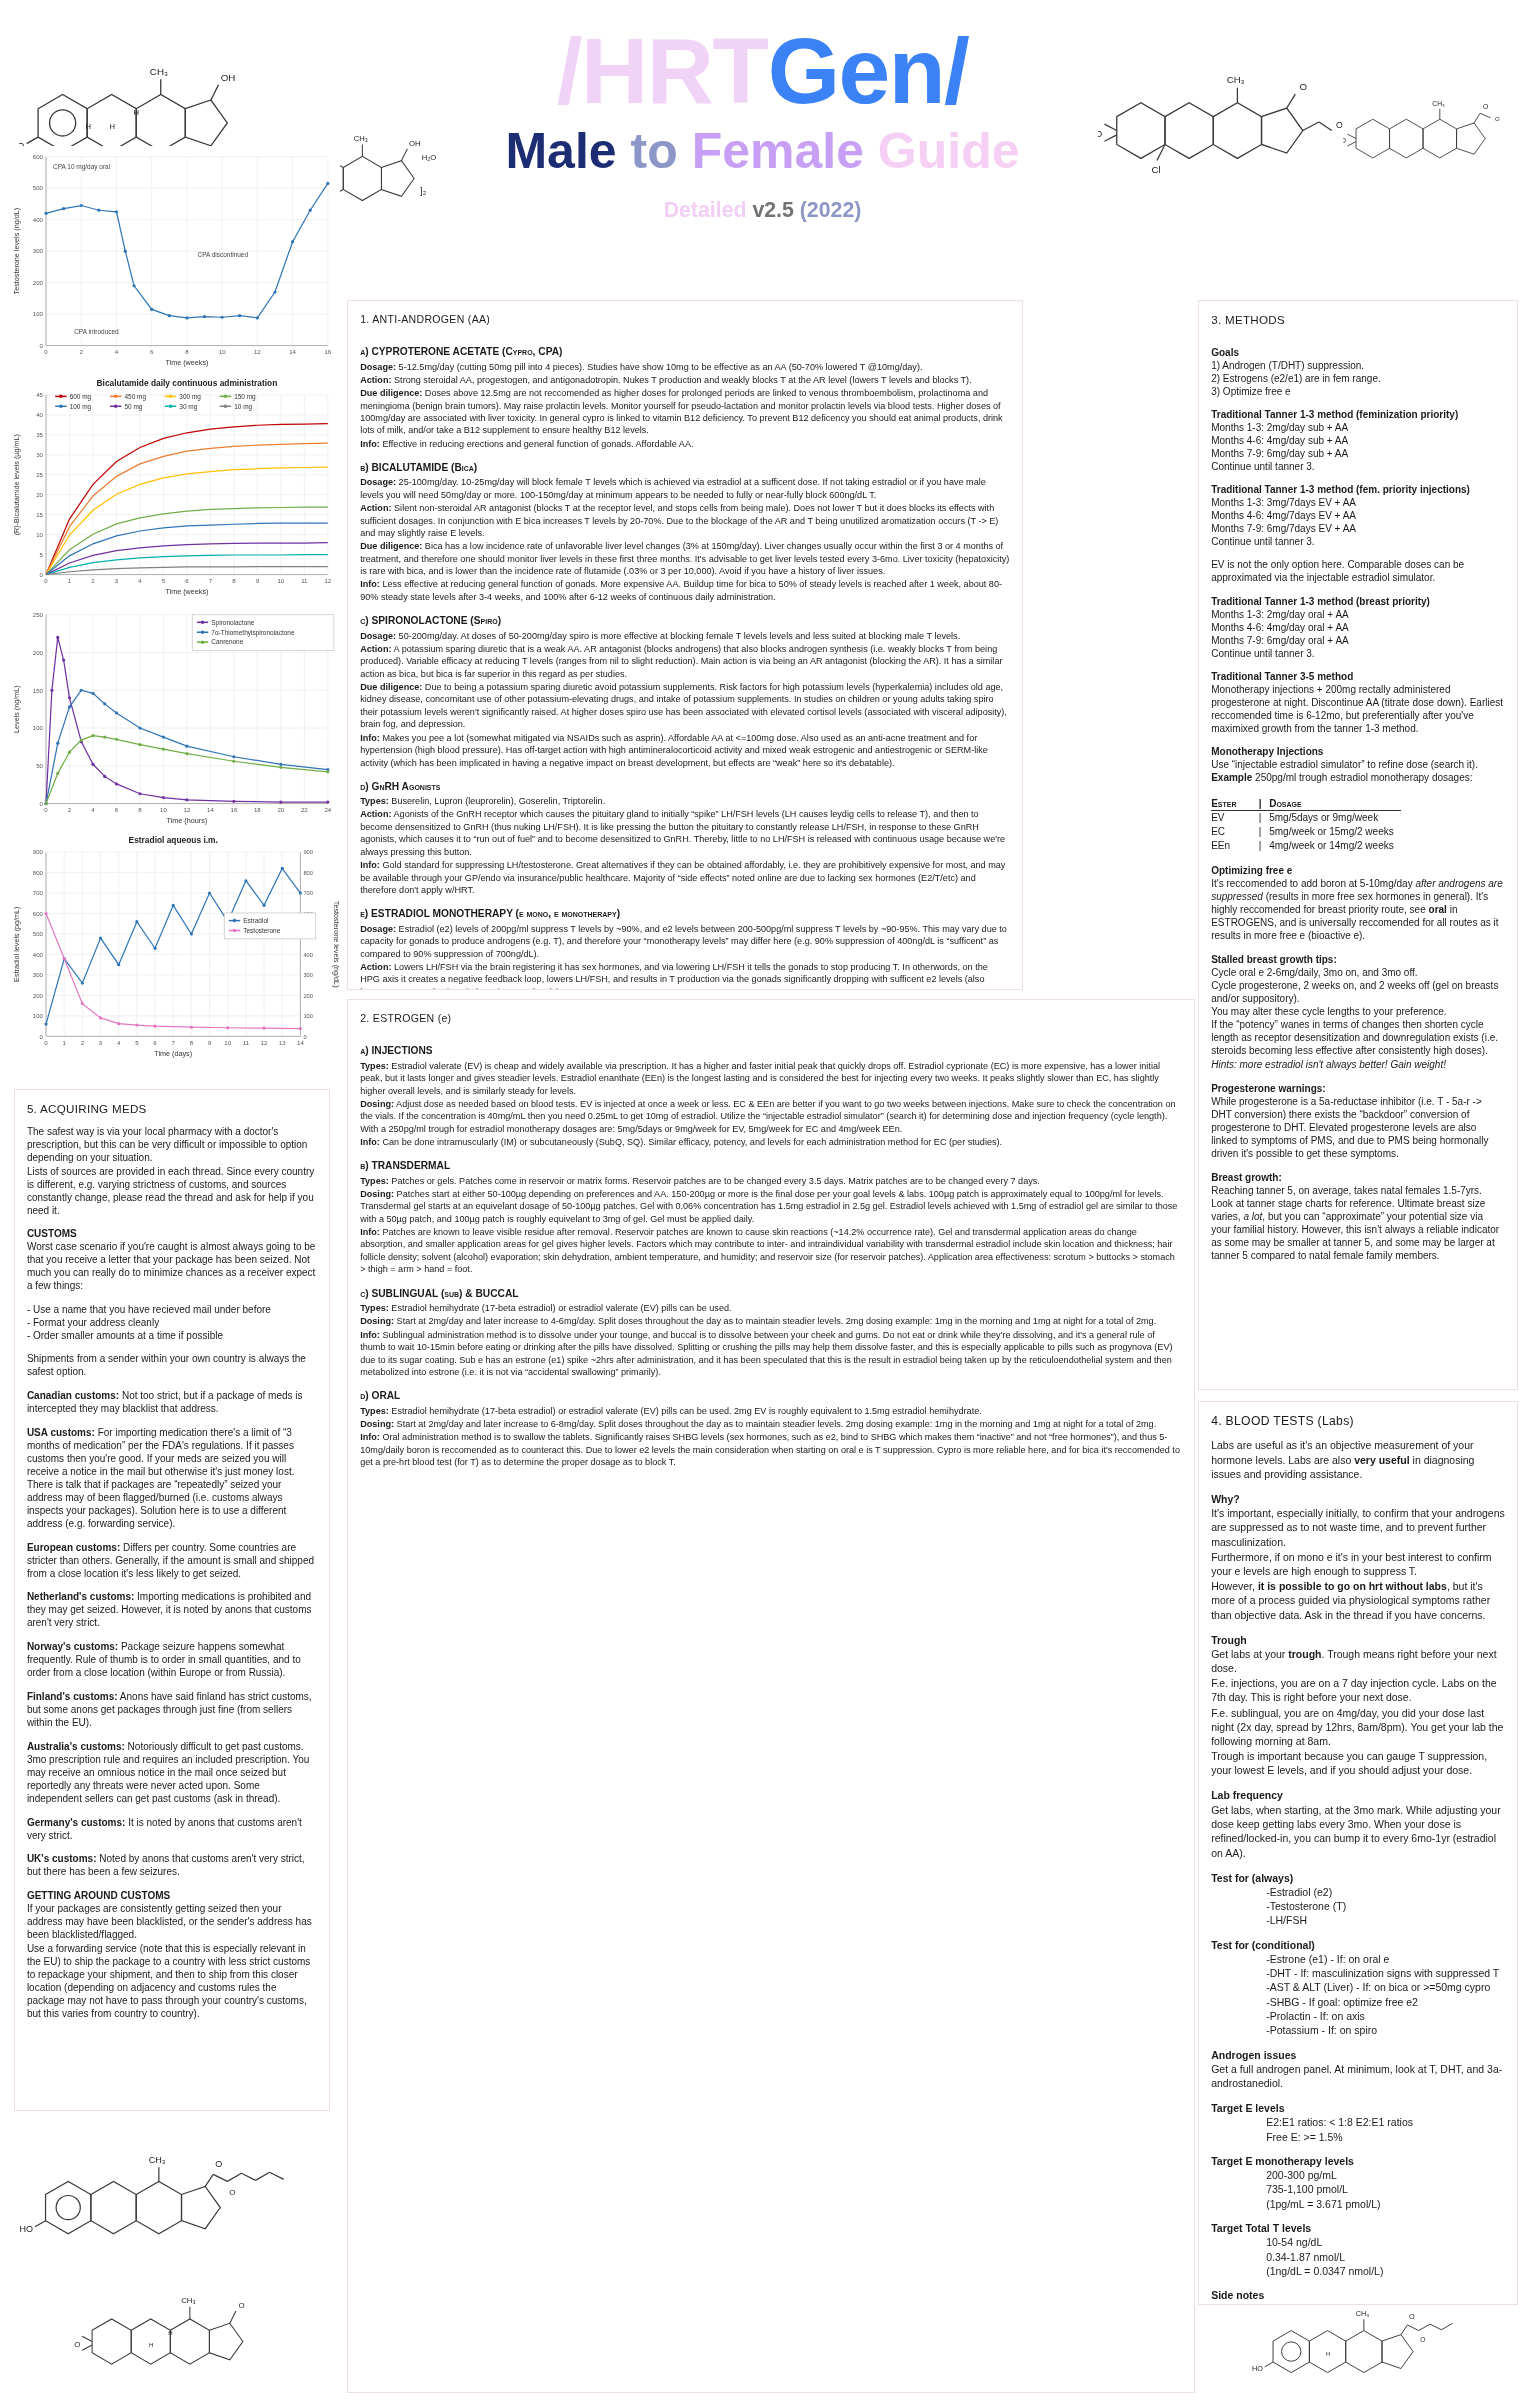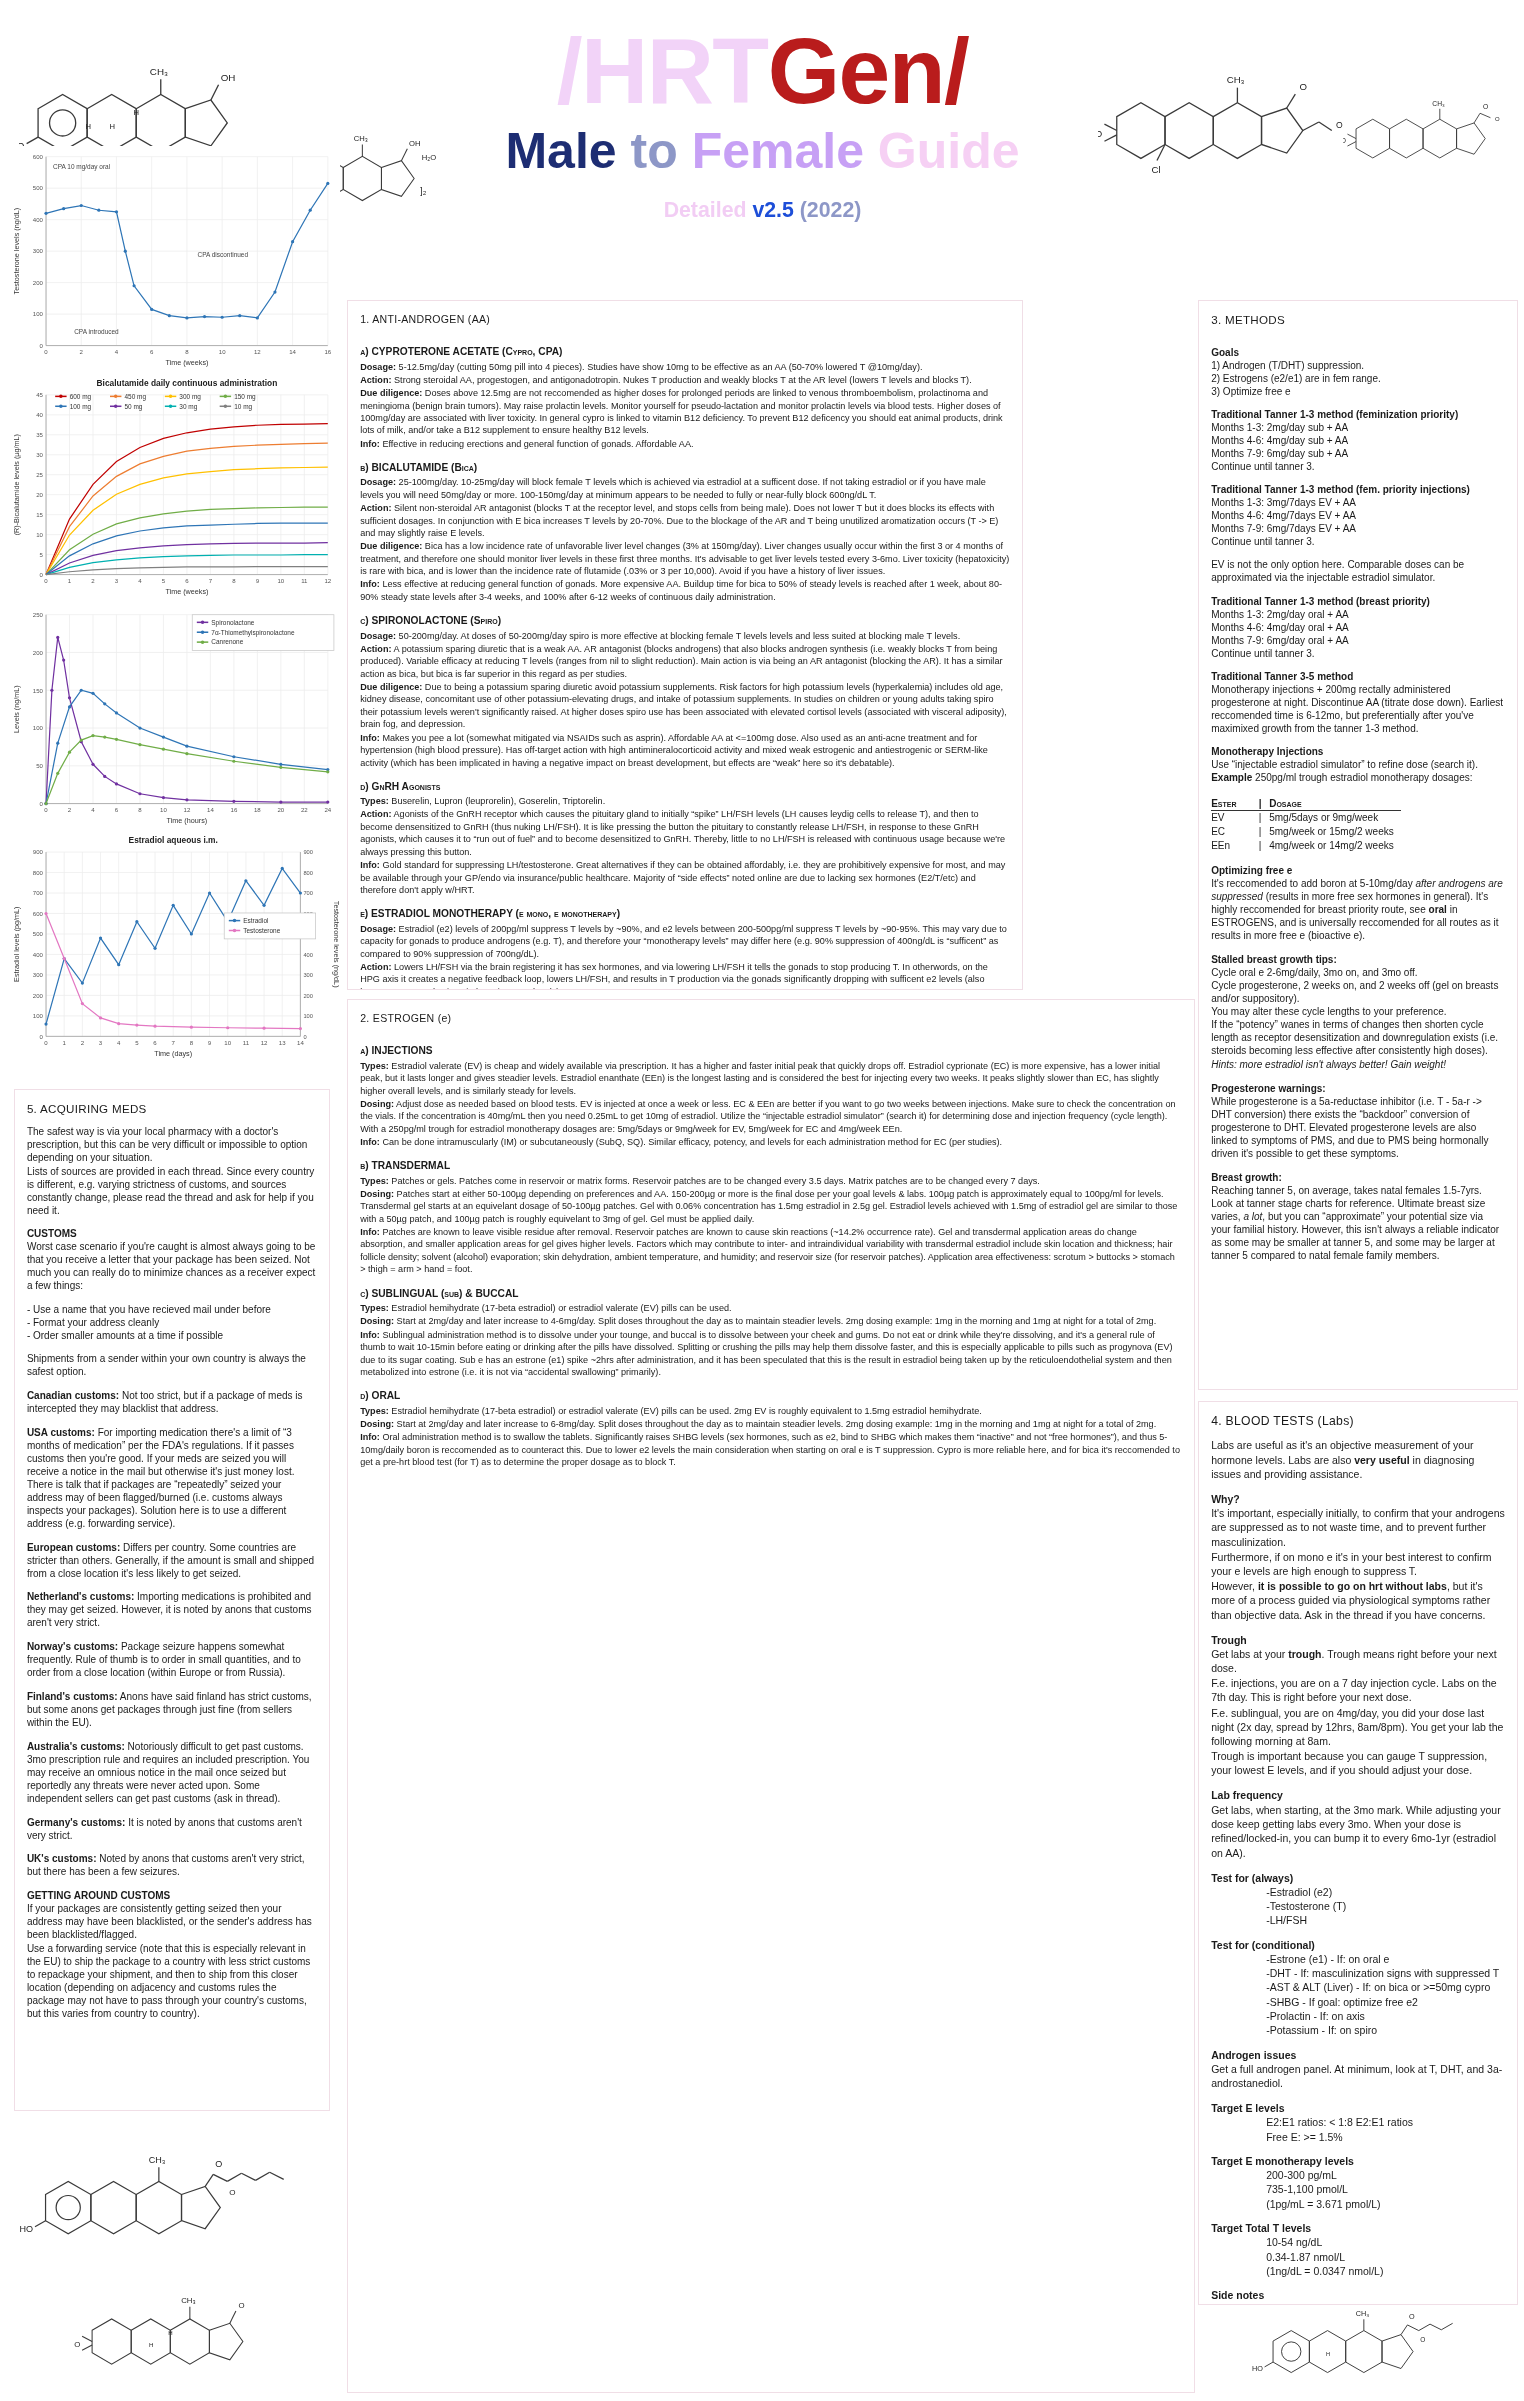--- a/index.html
+++ b/index.html
@@ -183,23 +183,23 @@
           <line x1="130" y1="54" x2="130" y2="40"></line>
         </g>
         <text x="5" y="104" font-size="9" fill="#222" stroke="none" text-anchor="end" font-family="&quot;Liberation Sans&quot;,sans-serif">HO</text>
         <text x="186" y="40" font-size="9" fill="#222" stroke="none" text-anchor="start" font-family="&quot;Liberation Sans&quot;,sans-serif">O</text>
         <text x="200" y="68" font-size="8" fill="#222" stroke="none" text-anchor="start" font-family="&quot;Liberation Sans&quot;,sans-serif">O</text>
         <text x="120" y="36" font-size="9" fill="#222" stroke="none" text-anchor="start" font-family="&quot;Liberation Sans&quot;,sans-serif">CH₃</text>
         <text x="83" y="86" font-size="7" fill="#222" stroke="none" text-anchor="start" font-family="&quot;Liberation Sans&quot;,sans-serif">H</text>
       </svg></div>
 
   <header id="hdr">
-    <div id="title"><span style="color: rgb(242, 211, 248);">/HRT</span><span style="color: #b91c1c;">Gen/</span></div>
+    <div id="title"><span style="color: rgb(242, 211, 248);">/HRT</span><span style="color: #3b82f6;">Gen/</span></div>
     <div id="subtitle"><span style="color: rgb(29, 45, 115);">Male </span><span style="color: rgb(141, 151, 199);">to </span><span style="color: rgb(199, 160, 245);">Female </span><span style="color: rgb(246, 208, 244);">Guide</span></div>
-    <div id="tagline"><span style="color: rgb(242, 205, 244);">Detailed </span><span style="color: #1d4ed8;">v2.5 </span><span style="color: rgb(141, 151, 199);">(2022)</span></div>
+    <div id="tagline"><span style="color: rgb(242, 205, 244);">Detailed </span><span style="color: #737373;">v2.5 </span><span style="color: rgb(141, 151, 199);">(2022)</span></div>
   </header>
 
   <div class="chart" id="c-lc1"><svg width="329" height="224" viewBox="0 0 432 294">
         <line x1="46" y1="14" x2="46" y2="262" stroke="#ececec"></line>
         <line x1="92.25" y1="14" x2="92.25" y2="262" stroke="#ececec"></line>
         <line x1="138.5" y1="14" x2="138.5" y2="262" stroke="#ececec"></line>
         <line x1="184.75" y1="14" x2="184.75" y2="262" stroke="#ececec"></line>
         <line x1="231" y1="14" x2="231" y2="262" stroke="#ececec"></line>
         <line x1="277.25" y1="14" x2="277.25" y2="262" stroke="#ececec"></line>
         <line x1="323.5" y1="14" x2="323.5" y2="262" stroke="#ececec"></line>

